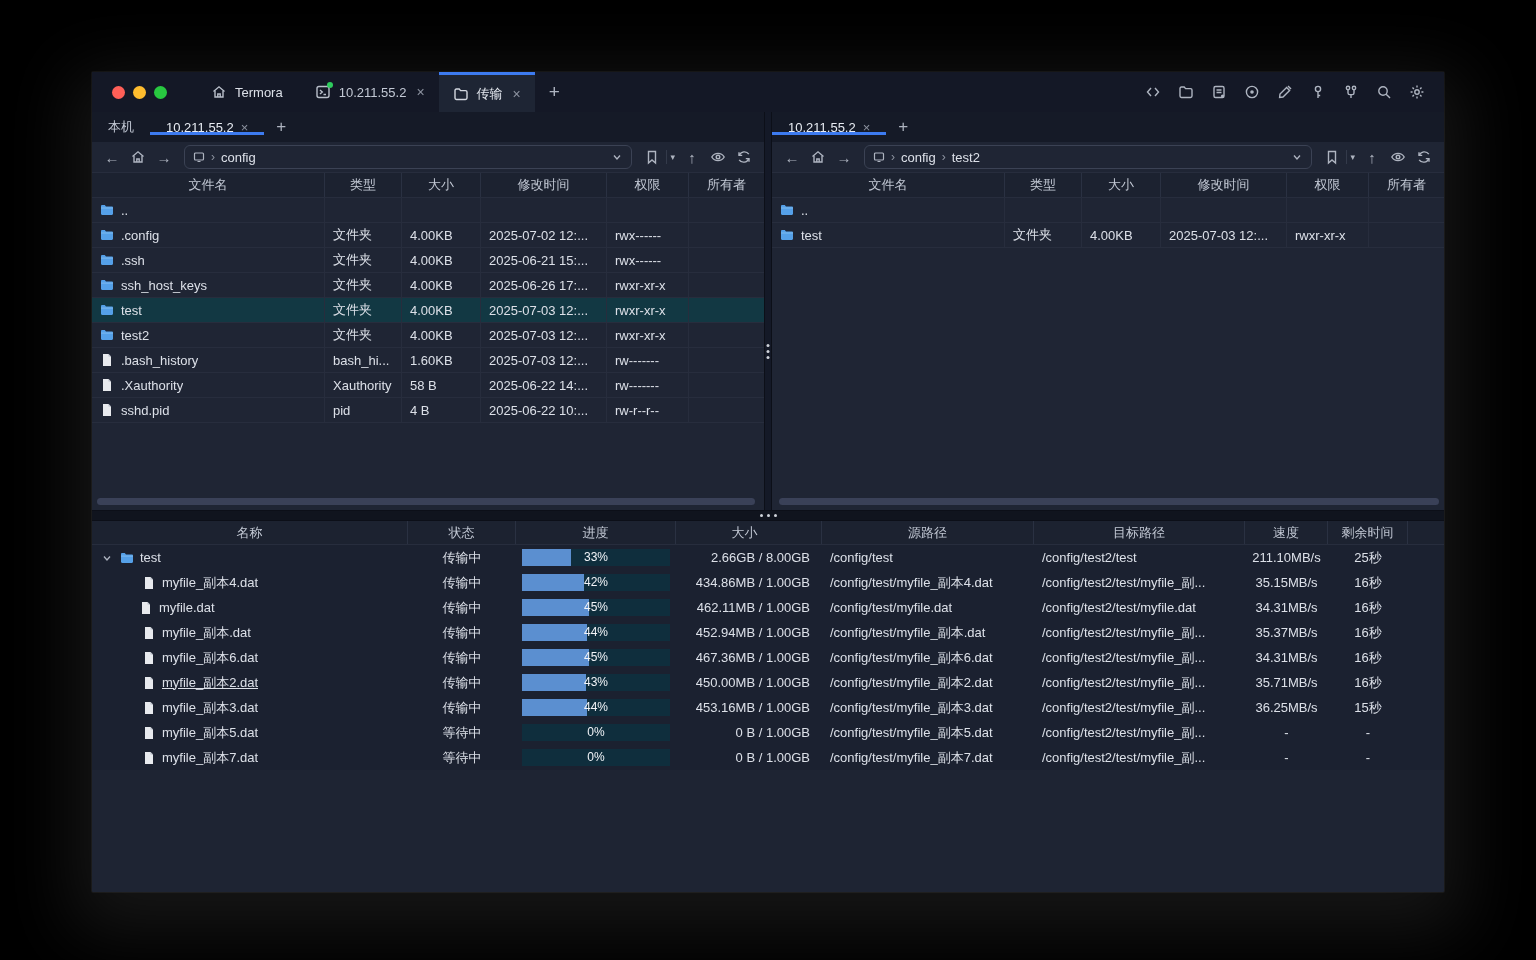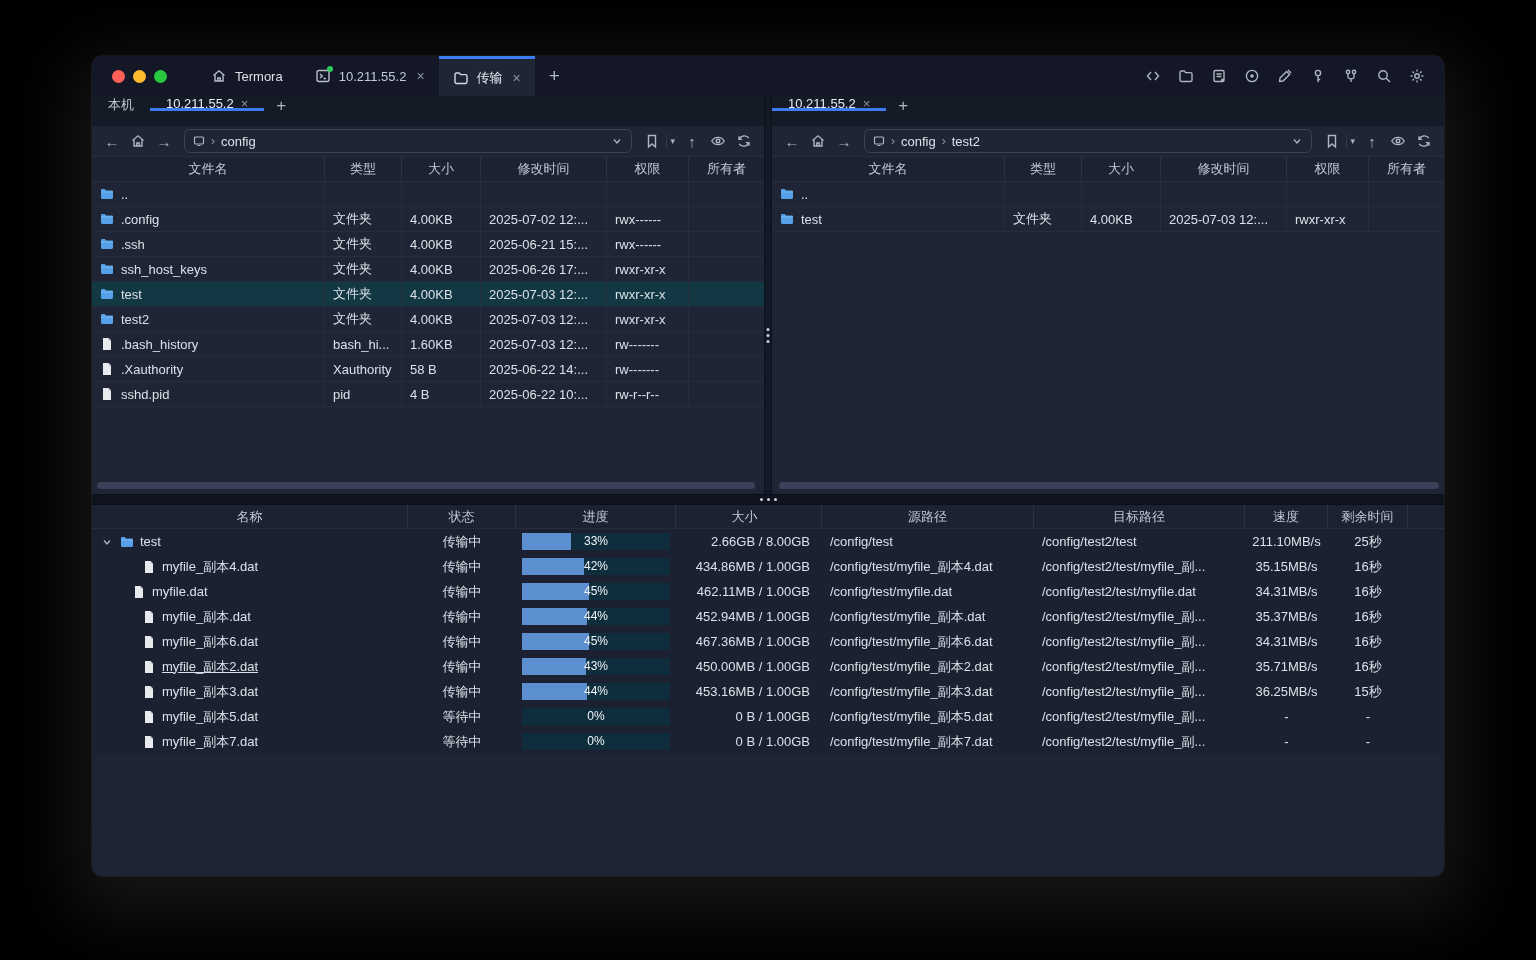--- a/index.html
+++ b/index.html
@@ -17,21 +17,21 @@
     --icon:#aeb4c0;
     --accent:#3d7bf0;
     --sel:#123843;
     --thumb:#3a4158;
     --pfill:#5b8fd0;
     --ptrack:#0f2e3d;
     --folder:#55a0e8;
   }
   *{box-sizing:border-box;margin:0;padding:0}
   html,body{width:1536px;height:960px;background:var(--bg-page);font-family:"Liberation Sans","DejaVu Sans",sans-serif;overflow:hidden}
-  .window{position:absolute;left:92px;top:56px;width:1352px;height:820px;border-radius:10px;overflow:hidden;
+  .window{position:absolute;left:92px;top:72px;width:1352px;height:820px;border-radius:1px;overflow:hidden;
     background:var(--bg-window);box-shadow:0 0 0 1px rgba(255,255,255,.05),0 20px 70px 20px rgba(40,40,40,.55)}
   
   .titlebar{height:40px;background:var(--bg-titlebar);display:flex;align-items:stretch}
   .traffic{display:flex;align-items:center;gap:8px;padding:0 26px 0 20px}
   .tl{width:13px;height:13px;border-radius:50%}
   .tl.red{background:#ff5f57}.tl.yellow{background:#febc2e}.tl.green{background:#28c840}
   .app-tab{display:flex;align-items:center;gap:8px;padding:0 18px;color:var(--text);font-size:13px}
   .main-tab{display:flex;align-items:center;gap:8px;padding:0 14px;color:var(--text-dim);font-size:13px;position:relative;cursor:default}
   .main-tab .close{color:#8d93a0;font-size:14px;margin-left:2px}
   .main-tab.active{background:#1e2534;border-top:3px solid var(--accent);padding-top:0;color:#e6eaf1}
@@ -43,21 +43,21 @@
   svg{display:block}
   .s16{width:16px;height:16px}.s14{width:14px;height:14px}.s12{width:12px;height:12px}
   
   .file-area{display:flex;height:398px;position:relative}
   .panel{display:flex;flex-direction:column;position:relative;background:var(--bg-panel)}
   .panel.left{flex:0 0 672px}
   .panel.right{flex:1}
   .vsplit{flex:0 0 8px;background:#141927;border-left:1px solid #0c0f18;border-right:1px solid #0c0f18;position:relative}
   .vgrip{position:absolute;left:50%;top:232px;transform:translateX(-50%);display:flex;flex-direction:column;gap:3px}
   .vgrip i,.hgrip i{width:3px;height:3px;border-radius:50%;background:#cfd3da;display:block}
-  .subtabs{height:30px;background:var(--bg-subtabs);display:flex;align-items:flex-start;flex:0 0 30px}
+  .subtabs{height:30px;background:var(--bg-subtabs);display:flex;align-items:center;flex:0 0 30px}
   .subtab{display:flex;align-items:center;gap:7px;padding:0 16px;font-size:13px;color:var(--text-dim);position:relative}
   .subtab.active{color:#e8ecf3}
   .subtab.active::after{content:"";position:absolute;left:0;right:0;bottom:0;height:3px;background:var(--accent)}
   .subtab .close{font-size:13px;color:#8d93a0}
   .sub-plus{display:flex;align-items:center;padding:0 12px;color:var(--icon);font-size:17px}
   .navbar{height:30px;flex:0 0 30px;display:flex;align-items:center;gap:2px;padding:0 8px;background:var(--bg-panel)}
   .nav-btn{width:24px;height:24px;display:flex;align-items:center;justify-content:center;color:var(--icon);border-radius:4px;flex:0 0 auto}
   .nav-arrow{font-size:15px;color:var(--icon)}
   .crumb{flex:1;height:24px;margin:0 6px;border:1px solid #3b4254;border-radius:6px;display:flex;align-items:center;gap:6px;padding:0 8px;color:var(--text);font-size:13px;min-width:0}
   .crumb .sep{color:#8d93a0;font-size:12px}
@@ -647,21 +647,21 @@
             </div>
           </div>
           <div class="tc t-size">434.86MB / 1.00GB</div>
           <div class="tc t-src">/config/test/myfile_副本4.dat</div>
           <div class="tc t-dst">/config/test2/test/myfile_副...</div>
           <div class="tc t-speed">35.15MB/s</div>
           <div class="tc t-eta">16秒</div>
           <div class="tc t-fill"></div>
         </div>
         <div class="trow" data-icon="file">
-          <div class="tc t-name" style="padding-left: 20px;">
+          <div class="tc t-name" style="padding-left: 27px;">
             <span class="chev" style="visibility: hidden;">
               <svg class="s12" viewBox="0 0 12 12" fill="none" stroke="currentColor" stroke-width="1.3">
                 <path d="M3 4.5 6 8l3-3.5"></path>
               </svg>
             </span>
 
             <span class="fic fic-file">
               <svg class="s14" viewBox="0 0 14 14">
                 <path fill="#e8eaee" d="M3 1h5.5L11 3.5V13H3z"></path>
                 <path fill="#b9bfc9" d="M8.5 1 11 3.5H8.5z"></path>

